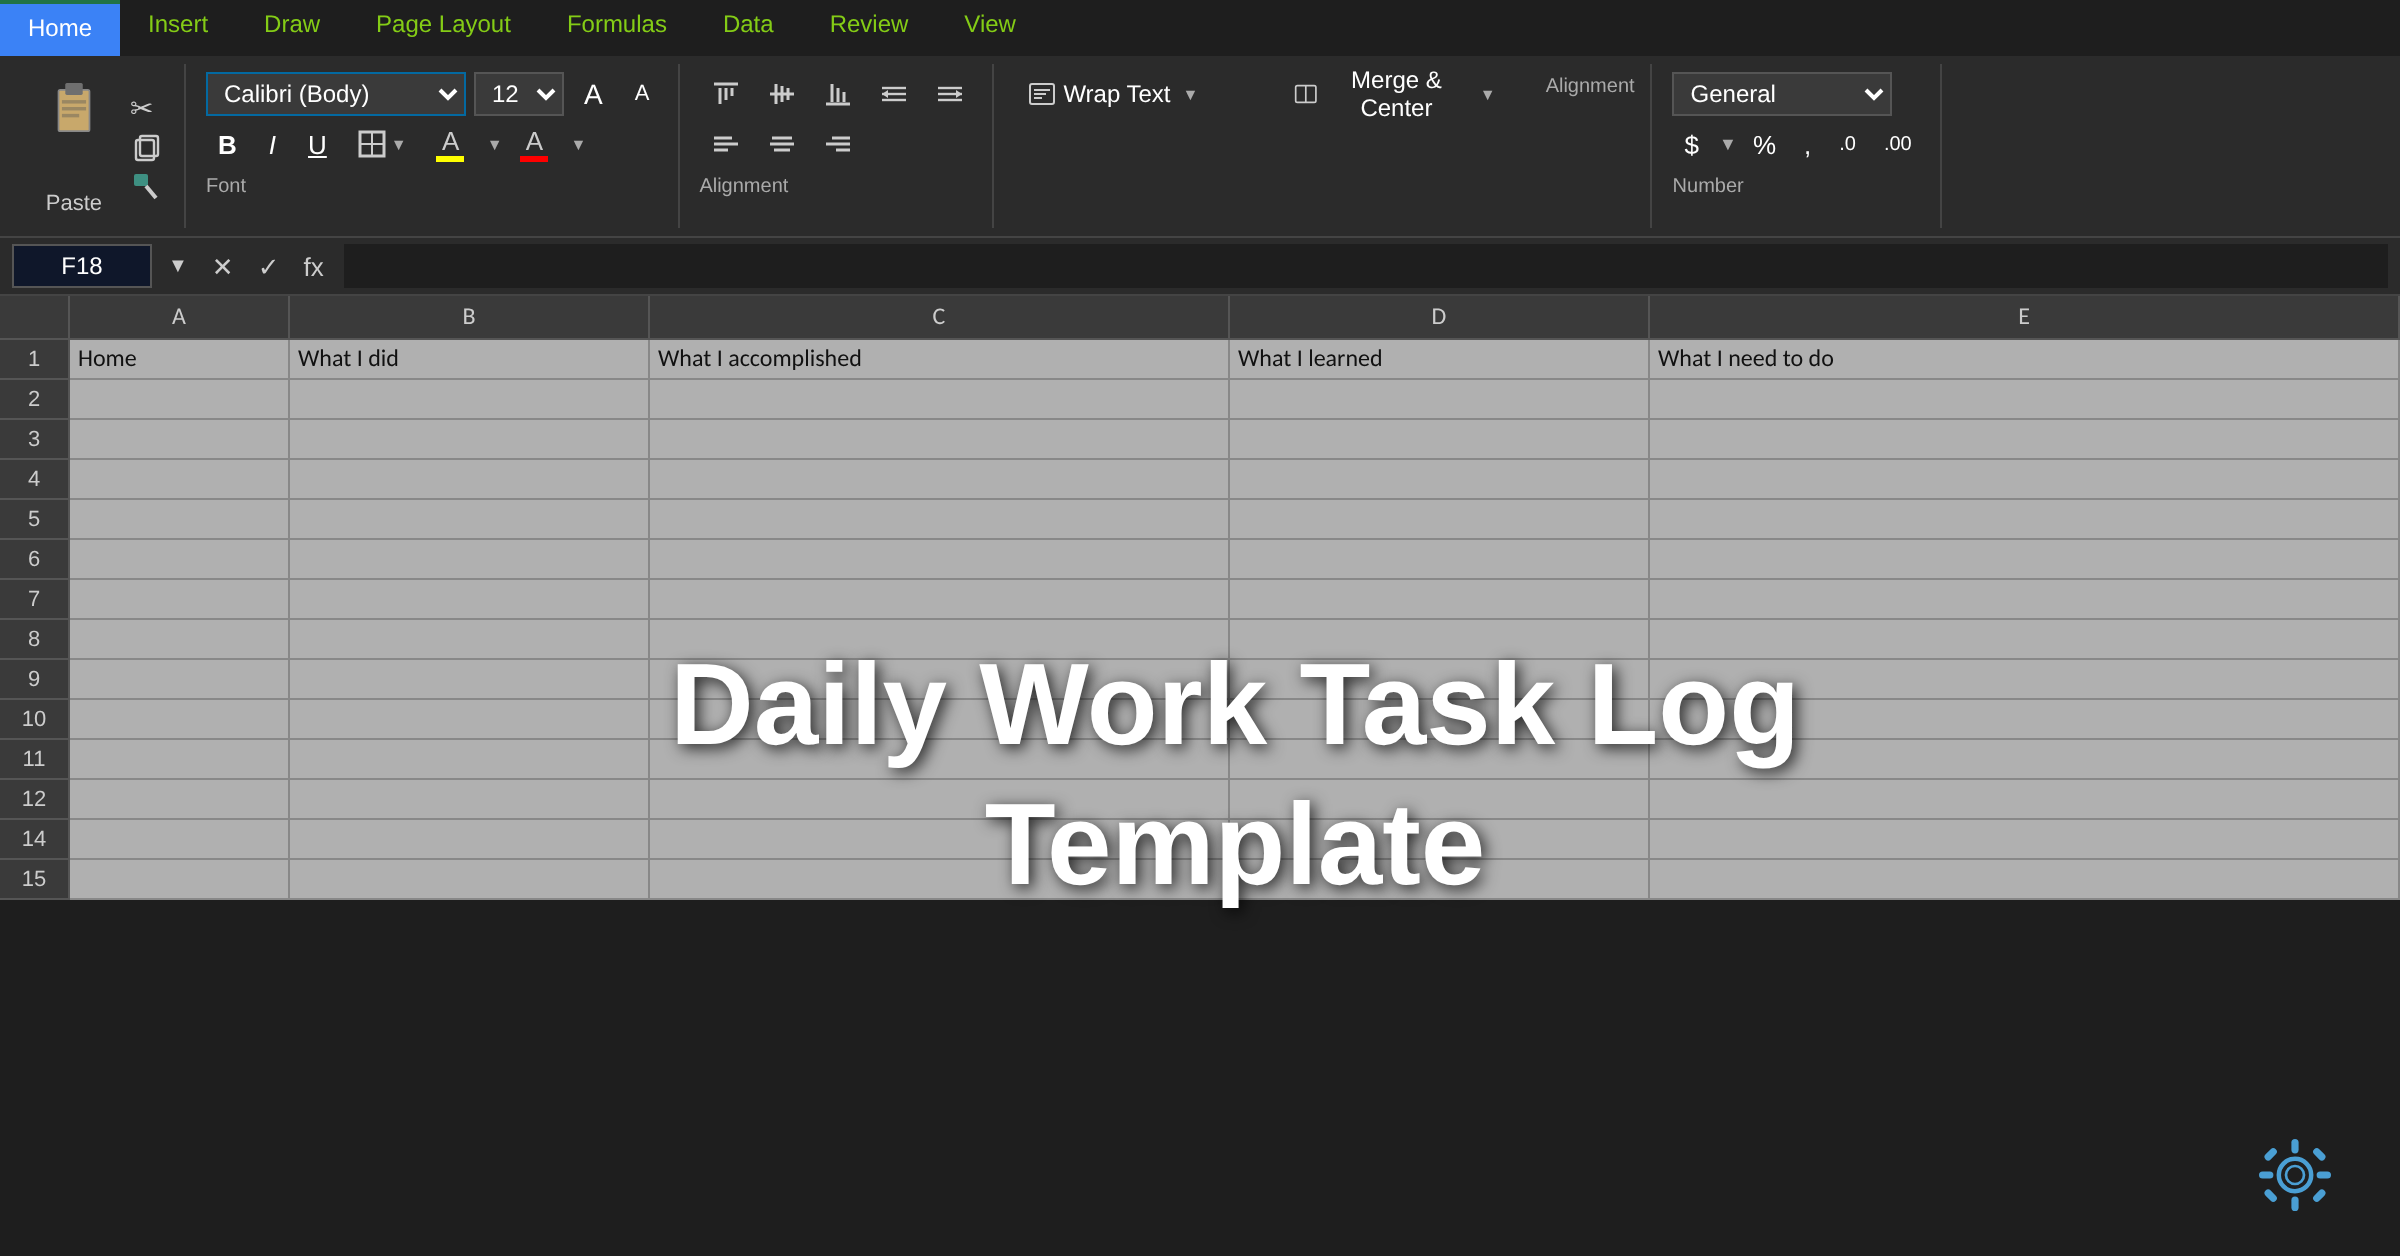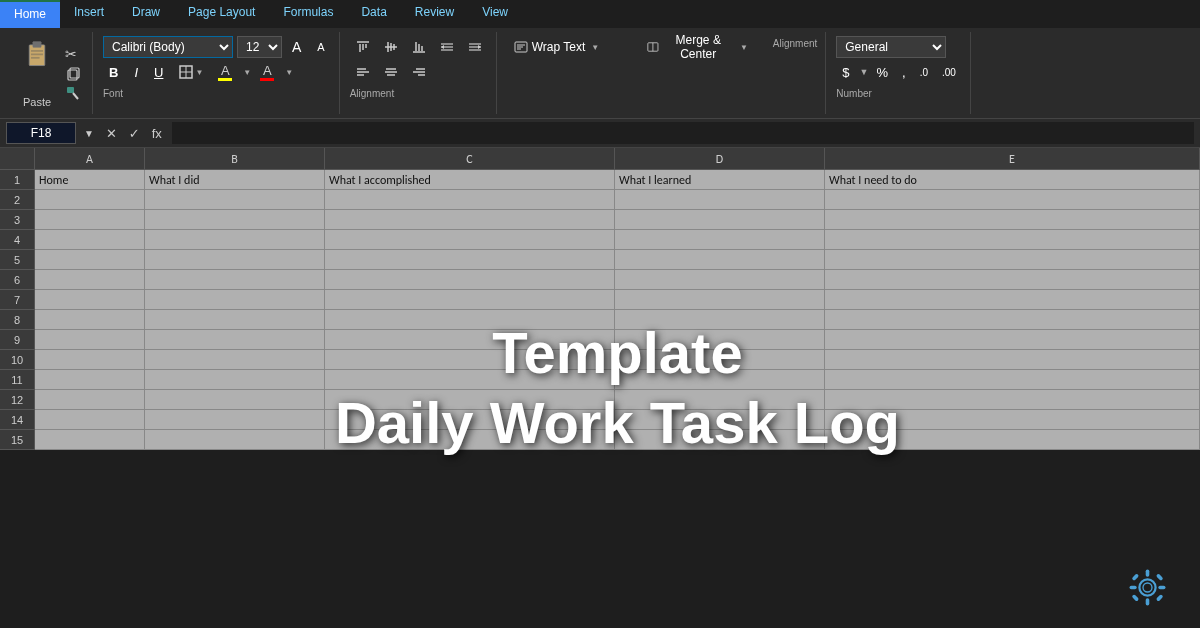--- a/index.html
+++ b/index.html
@@ -1,21 +1,21 @@
 <!DOCTYPE html>
 <html><head>
   <meta charset="utf-8">
   <style>
     * { margin: 0; padding: 0; box-sizing: border-box; }
     body { width: 1200px; height: 628px; overflow: hidden; font-family: 'Segoe UI', Arial, sans-serif; background: #1e1e1e; }
 
     
     .ribbon { background: #2b2b2b; width: 100%; }
     .ribbon-tabs { display: flex; background: #1e1e1e; height: 28px; }
-    .ribbon-tab { padding: 5px 14px; font-size: 12px; color: #7dd3fc; cursor: pointer; }
+    .ribbon-tab { padding: 5px 14px; font-size: 12px; color: #84cc16; cursor: pointer; }
     .ribbon-tab.active { background: #3b82f6; color: #fff; border-top: 2px solid #217346; }
     .ribbon-content { display: flex; align-items: stretch; padding: 4px 8px; height: 90px; background: #2b2b2b; gap: 2px; }
 
     
     .paste-group { display: flex; flex-direction: row; align-items: stretch; border-right: 1px solid #444; padding: 4px 8px; gap: 4px; }
     .paste-big { display: flex; flex-direction: column; align-items: center; justify-content: center; cursor: pointer; padding: 2px 6px; color: #fff; gap: 27px; }
     .paste-small-icons { display: flex; flex-direction: column; gap: 2px; justify-content: center; }
     .small-icon-btn { display: flex; align-items: center; gap: 2px; color: #ccc; font-size: 11px; cursor: pointer; padding: 1px 3px; }
     .group-label { font-size: 10px; color: #aaa; margin-top: 2px; }
 
@@ -413,22 +413,22 @@
         <div class="cell col-a"></div>
         <div class="cell col-b"></div>
         <div class="cell col-c"></div>
         <div class="cell col-d"></div>
         <div class="cell col-e"></div>
       </div>
   </div>
 
   <div class="overlay-container">
     <div class="overlay-text">
+      <div>Daily Work Task Log</div>
       <div>Template</div>
-      <div>Daily Work Task Log</div>
     </div>
   </div>
 
   <div class="logo-area">
 
     <svg class="logo-gear" viewBox="0 0 50 50" fill="none" xmlns="http://www.w3.org/2000/svg">
       <circle cx="25" cy="25" r="9" stroke="#4a9fd4" stroke-width="2.5" fill="none"></circle>
       <circle cx="25" cy="25" r="5" stroke="#4a9fd4" stroke-width="1.5" fill="none"></circle>
 
       <rect x="23" y="5" width="4" height="8" rx="2" fill="#4a9fd4"></rect>

